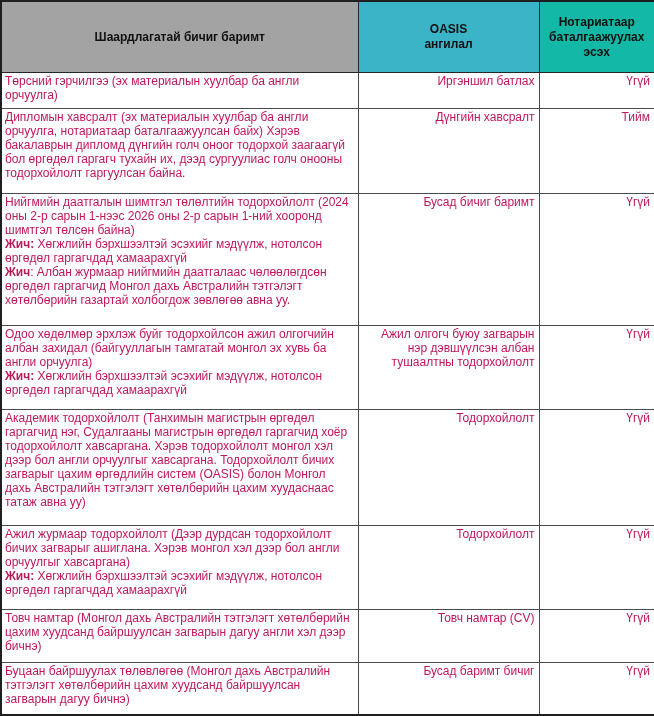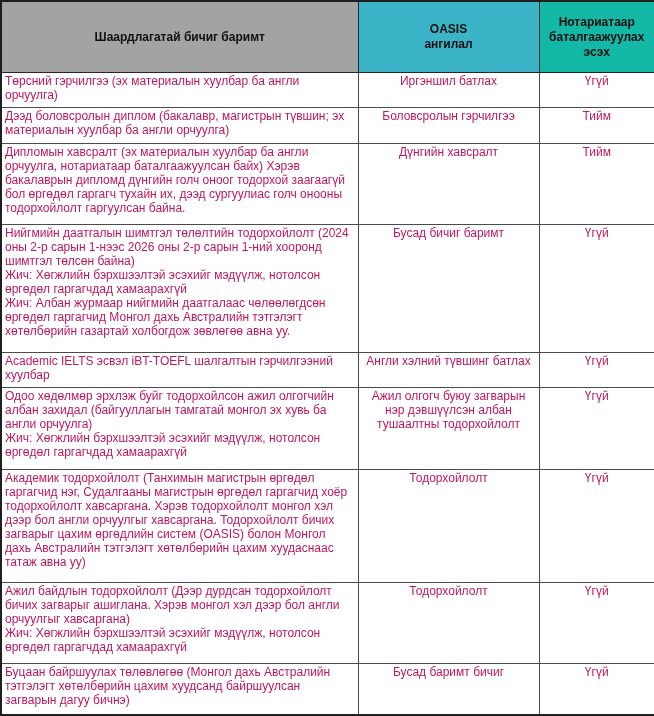--- a/index.html
+++ b/index.html
@@ -33,23 +33,23 @@
     color:#101010;
   }
   td {
     border:1px solid #4a4a4a;
     vertical-align:top;
     font-size:12px;
     line-height:14px;
     padding:1px 3px 2px 3px;
     color:#be185d;
   }
-  td.center { text-align:center; padding:1px 4px 2px 4px;margin-top:48px; }
+  td.center { text-align:right; padding:1px 4px 2px 4px;margin-top:48px; }
   td.doc div { margin:0; }
-  td.doc b { font-weight:normal; }
+  td.doc b { font-weight:bold; }
 </style>
 </head>
 <body>
 
 <table class="doc-table">
   <colgroup>
     <col class="c1">
     <col class="c2">
     <col class="c3">
   </colgroup>
@@ -66,80 +66,73 @@
   <tbody>
   <tr>
     <td class="doc">
           <div>Төрсний гэрчилгээ (эх материалын хуулбар ба англи орчуулга)</div>
         </td>
     <td class="center">Иргэншил батлах</td>
     <td class="center">Үгүй</td>
   </tr>
 
 
-  <tr>
-    <td class="doc">
-          <div>Дээд боловсролын диплом (бакалавр, магистрын түвшин; эх материалын хуулбар ба англи орчуулга)</div>
-        </td>
-    <td class="center">Боловсролын гэрчилгээ</td>
-    <td class="center">Тийм</td>
-  </tr>
 
   <tr>
     <td class="doc">
           <div>Дипломын хавсралт (эх материалын хуулбар ба англи орчуулга, нотариатаар баталгаажуулсан байх) Хэрэв бакалаврын дипломд дүнгийн голч оноог тодорхой заагаагүй бол өргөдөл гаргагч тухайн их, дээд сургуулиас голч онооны тодорхойлолт  гаргуулсан байна.</div>
         </td>
     <td class="center">Дүнгийн хавсралт</td>
     <td class="center">Тийм</td>
   </tr>
 
   <tr>
     <td class="doc">
           <div>Нийгмийн даатгалын шимтгэл төлөлтийн тодорхойлолт (2024 оны 2-р сарын 1-нээс 2026 оны 2-р сарын 1-ний хооронд шимтгэл төлсөн байна)</div>
           <div><b>Жич:</b> Хөгжлийн бэрхшээлтэй эсэхийг мэдүүлж, нотолсон өргөдөл гаргагчдад хамаарахгүй</div>
           <div><b>Жич</b>: Албан журмаар нийгмийн даатгалаас чөлөөлөгдсөн өргөдөл гаргагчид Монгол дахь Австралийн тэтгэлэгт хөтөлбөрийн газартай холбогдож зөвлөгөө авна уу.</div>
         </td>
     <td class="center">Бусад бичиг баримт</td>
     <td class="center">Үгүй</td>
   </tr>
 
-  <tr>
-    <td class="doc">
-          <div>Academic IELTS эсвэл iBT-TOEFL шалгалтын гэрчилгээний хуулбар</div>
-        </td>
-    <td class="center">Англи хэлний түвшинг батлах</td>
-    <td class="center">Үгүй</td>
-  </tr>
 
   <tr>
     <td class="doc">
           <div>Одоо хөдөлмөр эрхлэж буйг тодорхойлсон ажил олгогчийн албан захидал (байгууллагын тамгатай монгол эх хувь ба англи орчуулга)</div>
           <div><b>Жич:</b> Хөгжлийн бэрхшээлтэй эсэхийг мэдүүлж, нотолсон өргөдөл гаргагчдад хамаарахгүй</div>
         </td>
     <td class="center">Ажил олгогч буюу загварын нэр дэвшүүлсэн албан тушаалтны тодорхойлолт</td>
     <td class="center">Үгүй</td>
   </tr>
 
   <tr>
     <td class="doc">
           <div>Академик тодорхойлолт (Танхимын магистрын өргөдөл гаргагчид нэг, Судалгааны магистрын өргөдөл гаргагчид хоёр тодорхойлолт хавсаргана. Хэрэв тодорхойлолт монгол хэл дээр бол англи орчуулгыг хавсаргана. Тодорхойлолт бичих загварыг цахим өргөдлийн систем (OASIS) болон Монгол дахь Австралийн тэтгэлэгт хөтөлбөрийн цахим хуудаснаас татаж авна уу)</div>
         </td>
     <td class="center">Тодорхойлолт</td>
     <td class="center">Үгүй</td>
   </tr>
 
   <tr>
     <td class="doc">
-          <div>Ажил байдлын тодорхойлолт (Дээр дурдсан тодорхойлолт бичих загварыг ашиглана. Хэрэв монгол хэл дээр бол англи орчуулгыг хавсаргана)</div>
+          <div>Ажил журмаар тодорхойлолт (Дээр дурдсан тодорхойлолт бичих загварыг ашиглана. Хэрэв монгол хэл дээр бол англи орчуулгыг хавсаргана)</div>
           <div><b>Жич:</b> Хөгжлийн бэрхшээлтэй эсэхийг мэдүүлж, нотолсон өргөдөл гаргагчдад хамаарахгүй</div>
         </td>
     <td class="center">Тодорхойлолт</td>
     <td class="center">Үгүй</td>
   </tr>
 
+  <tr>
+    <td class="doc">
+          <div>Товч намтар (Монгол дахь Австралийн тэтгэлэгт хөтөлбөрийн цахим хуудсанд байршуулсан загварын дагуу англи хэл дээр бичнэ)</div>
+        </td>
+    <td class="center">Товч намтар (CV)</td>
+    <td class="center">Үгүй</td>
+  </tr>
 
   <tr>
     <td class="doc">
           <div>Буцаан байршуулах төлөвлөгөө (Монгол дахь Австралийн тэтгэлэгт хөтөлбөрийн цахим хуудсанд байршуулсан загварын дагуу бичнэ)</div>
         </td>
     <td class="center">Бусад баримт бичиг</td>
     <td class="center">Үгүй</td>
   </tr>
 </tbody>
 </table>

